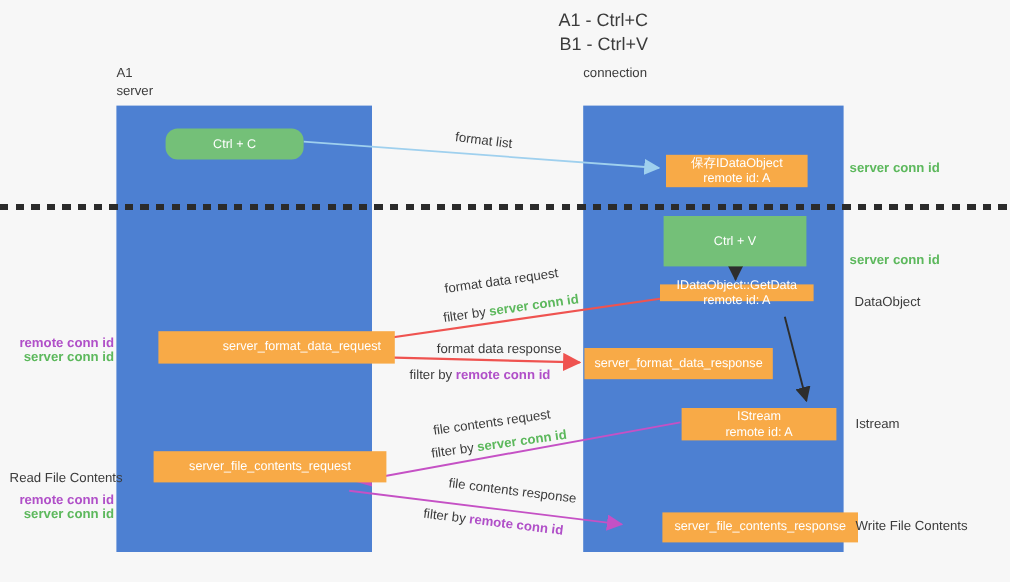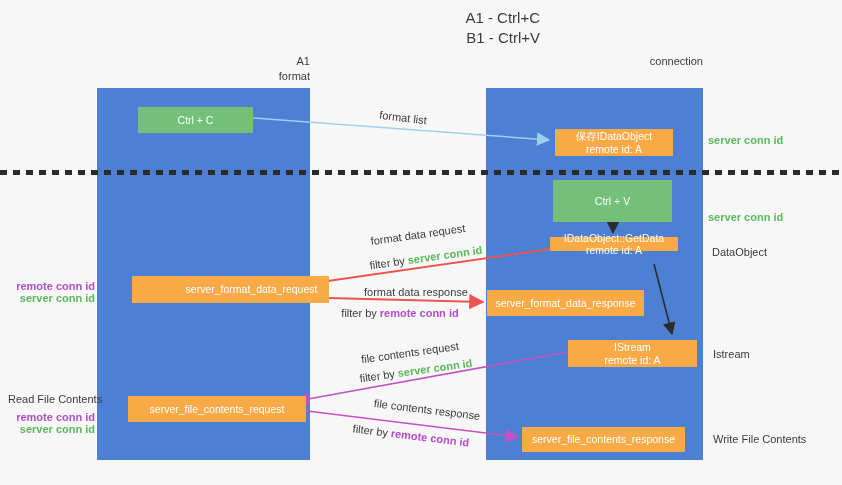--- a/index.html
+++ b/index.html
@@ -16,21 +16,21 @@
     position:absolute;left:300px;top:8px;width:240px;
     text-align:right;font-size:15px;line-height:20px;color:#3b3b3b;
   }
 
   .lane{
     position:absolute;top:88px;height:372px;
     background:#4d80d2;z-index:1;
   }
   .lane-header{
     position:absolute;top:54px;
-    text-align:right;font-size:11px;line-height:15px;color:#3b3b3b;z-index:3;
+    text-align:left;font-size:11px;line-height:15px;color:#3b3b3b;z-index:3;
   }
 
   .divider{
     position:absolute;left:0;top:170px;width:842px;height:5px;z-index:2;
     background:repeating-linear-gradient(90deg,#2b2b2b 0 7px,transparent 7px 13px);
   }
 
   svg.arrows{position:absolute;left:0;top:0;z-index:2;pointer-events:none;}
 
   .node{
@@ -64,21 +64,21 @@
 
 <div id="canvas">
 
   <div class="title">
     <div>A1 - Ctrl+C</div>
     <div>B1 - Ctrl+V</div>
   </div>
 
   <div class="lane-header" style="left:97px;width:213px;">
     <div>A1</div>
-    <div>format</div>
+    <div>server</div>
   </div>
   <div class="lane-header" style="left:486px;width:217px;">
     <div>connection</div>
   </div>
 
   <div class="lane" style="left:97px;width:213px;"></div>
   <div class="lane" style="left:486px;width:217px;"></div>
 
   <div class="divider"></div>
 
@@ -99,21 +99,21 @@
     </defs>
     <line x1="253" y1="118" x2="549" y2="140" stroke="#9fd0ee" stroke-width="1.5" marker-end="url(#ah-blue)"></line>
     <line x1="613" y1="207" x2="613" y2="233" stroke="#2d2d2d" stroke-width="1.6" marker-end="url(#ah-black)"></line>
     <line x1="654" y1="264" x2="672" y2="334" stroke="#2d2d2d" stroke-width="1.6" marker-end="url(#ah-black)"></line>
     <line x1="550" y1="249" x2="293" y2="286" stroke="#ef5350" stroke-width="1.8" marker-end="url(#ah-red)"></line>
     <line x1="289" y1="297" x2="483" y2="302" stroke="#ef5350" stroke-width="1.8" marker-end="url(#ah-red)"></line>
     <line x1="567" y1="352" x2="297" y2="401" stroke="#c551c5" stroke-width="1.6" marker-end="url(#ah-magenta)"></line>
     <line x1="291" y1="409" x2="518" y2="437" stroke="#c551c5" stroke-width="1.6" marker-end="url(#ah-magenta)"></line>
   </svg>
 
-  <div class="node green" style="left:138px;top:107px;width:115px;height:26px;">
+  <div class="node green" style="left:138px;top:107px;width:115px;height:26px;border-radius:10px;">
     <div>Ctrl + C</div>
   </div>
 
   <div class="node orange" style="left:555px;top:129px;width:118px;height:27px;">
     <div>保存IDataObject</div>
     <div>remote id: A</div>
   </div>
 
   <div class="node green" style="left:553px;top:180px;width:119px;height:42px;">
     <div>Ctrl + V</div>
@@ -130,25 +130,25 @@
 
   <div class="node orange" style="left:487px;top:290px;width:157px;height:26px;">
     <div>server_format_data_response</div>
   </div>
 
   <div class="node orange" style="left:568px;top:340px;width:129px;height:27px;">
     <div>IStream</div>
     <div>remote id: A</div>
   </div>
 
-  <div class="node orange" style="left:128px;top:396px;width:178px;height:26px;">
+  <div class="node orange" style="left:128px;top:376px;width:194px;height:26px;">
     <div>server_file_contents_request</div>
   </div>
 
-  <div class="node orange" style="left:522px;top:427px;width:163px;height:25px;">
+  <div class="node orange" style="left:552px;top:427px;width:163px;height:25px;">
     <div>server_file_contents_response</div>
   </div>
 
   <div class="side-label bold-green" style="left:708px;top:134px;">server conn id</div>
   <div class="side-label bold-green" style="left:708px;top:211px;">server conn id</div>
   <div class="side-label" style="left:712px;top:246px;">DataObject</div>
   <div class="side-label" style="left:713px;top:348px;">Istream</div>
   <div class="side-label" style="left:713px;top:433px;">Write File Contents</div>
 
   <div class="side-label bold-purple right-align" style="left:0;top:280px;width:95px;">remote conn id</div>

